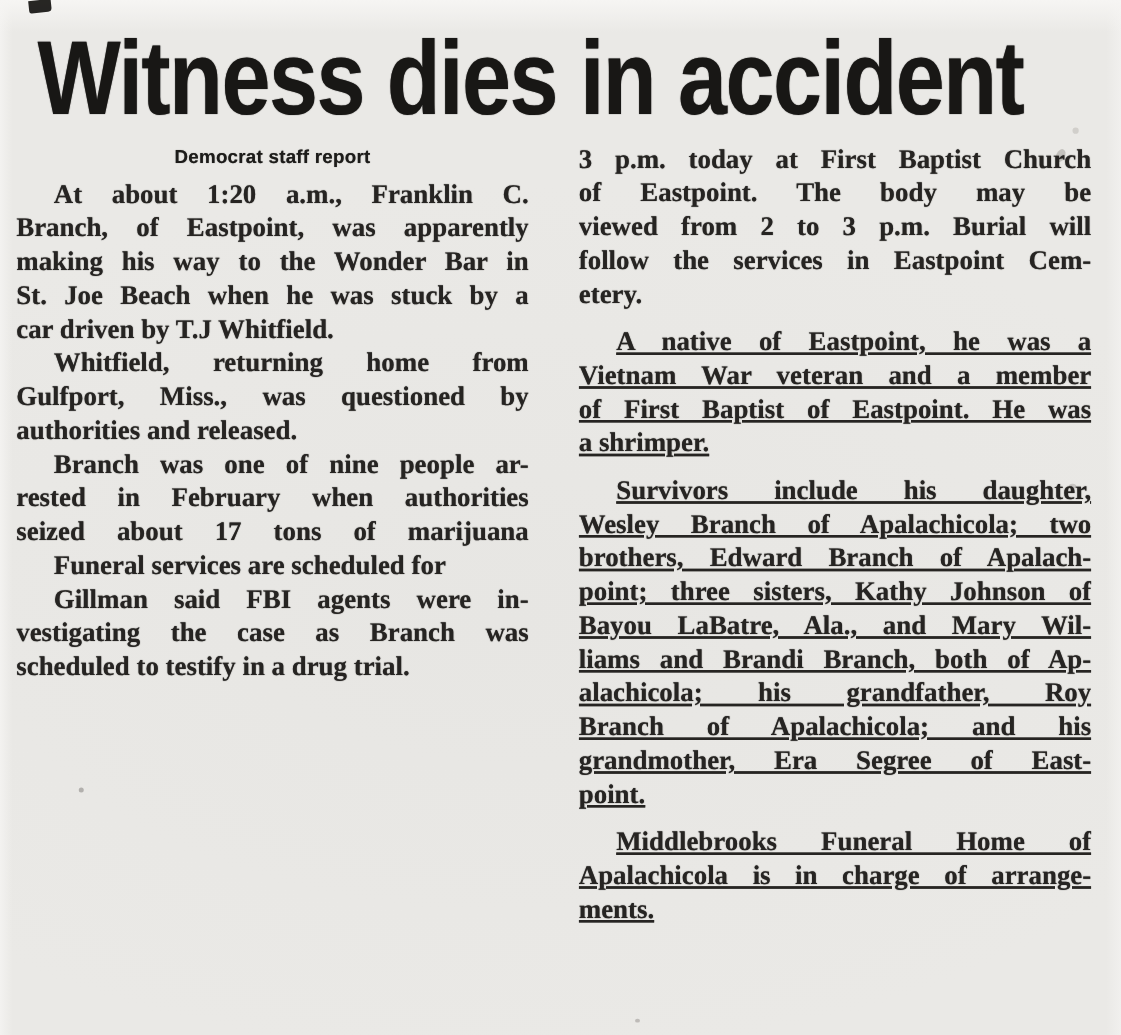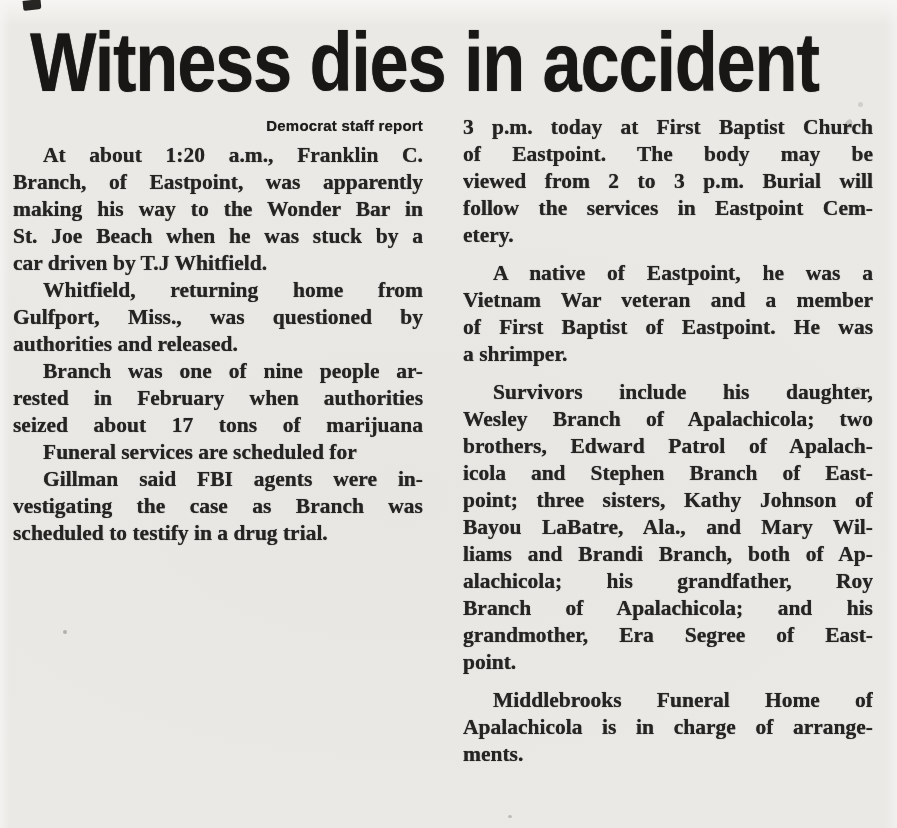--- a/index.html
+++ b/index.html
@@ -41,27 +41,27 @@
     font-size:21.5px;
     color:#262422;
     text-shadow:0 0 .9px rgba(38,36,34,.8);
   }
   .byline{
     font-family:"Liberation Sans", sans-serif;
     font-weight:700;
     font-size:15px;
     letter-spacing:.2px;
     color:#1d1c1a;
-    text-align:right;
+    text-align:center;
     line-height:24px;
     height:28px;
     text-shadow:0 0 .7px rgba(29,28,26,.7);
   }
   .para{margin:0;}
-  .col-right .para + .para{margin-top:11px;}
+  .col-right .para + .para{margin-top:11px;text-decoration:underline;}
   .tline{
     height:27px;
     line-height:27px;
     overflow:hidden;
     text-align:justify;
     text-align-last:justify;
   }
   .tline.just::after{content:""; display:inline-block; width:100%; height:0;}
   .tline.last{text-align-last:left;}
   .tline.last::after{content:none;}
@@ -129,22 +129,21 @@
         </div>
         <div class="para">
           <div class="tline just first">A native of Eastpoint, he was a</div>
           <div class="tline just">Vietnam War veteran and a member</div>
           <div class="tline just">of First Baptist of Eastpoint. He was</div>
           <div class="tline last">a shrimper.</div>
         </div>
         <div class="para">
           <div class="tline just first">Survivors include his daughter,</div>
           <div class="tline just">Wesley Branch of Apalachicola; two</div>
-          <div class="tline just">brothers, Edward Patrol of Apalach-</div>
-          <div class="tline just">icola and Stephen Branch of East-</div>
+          <div class="tline just">brothers, Edward Branch of Apalach-</div>
           <div class="tline just">point; three sisters, Kathy Johnson of</div>
           <div class="tline just">Bayou LaBatre, Ala., and Mary Wil-</div>
           <div class="tline just">liams and Brandi Branch, both of Ap-</div>
           <div class="tline just">alachicola; his grandfather, Roy</div>
           <div class="tline just">Branch of Apalachicola; and his</div>
           <div class="tline just">grandmother, Era Segree of East-</div>
           <div class="tline last">point.</div>
         </div>
         <div class="para">
           <div class="tline just first">Middlebrooks Funeral Home of</div>

